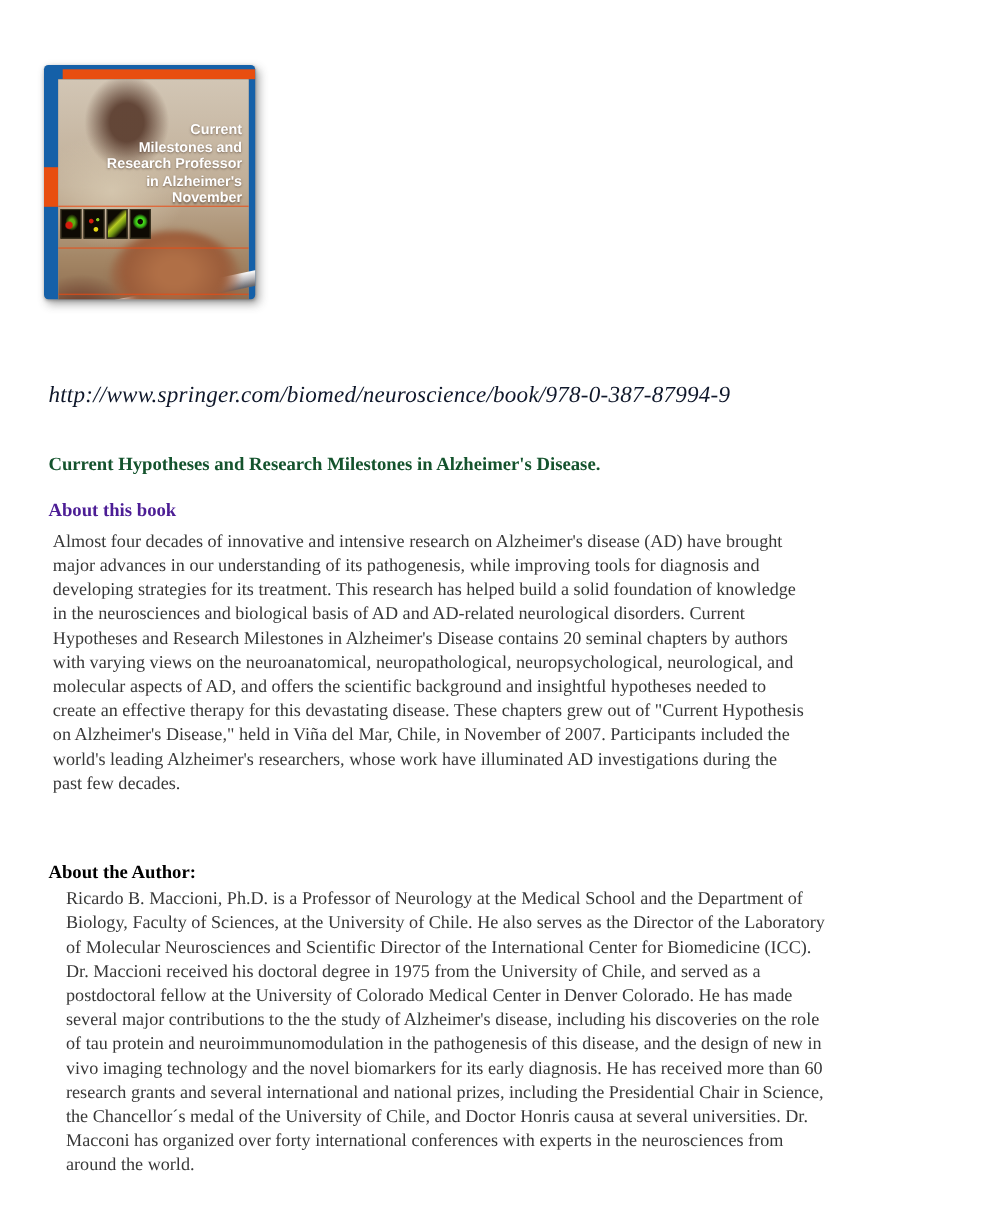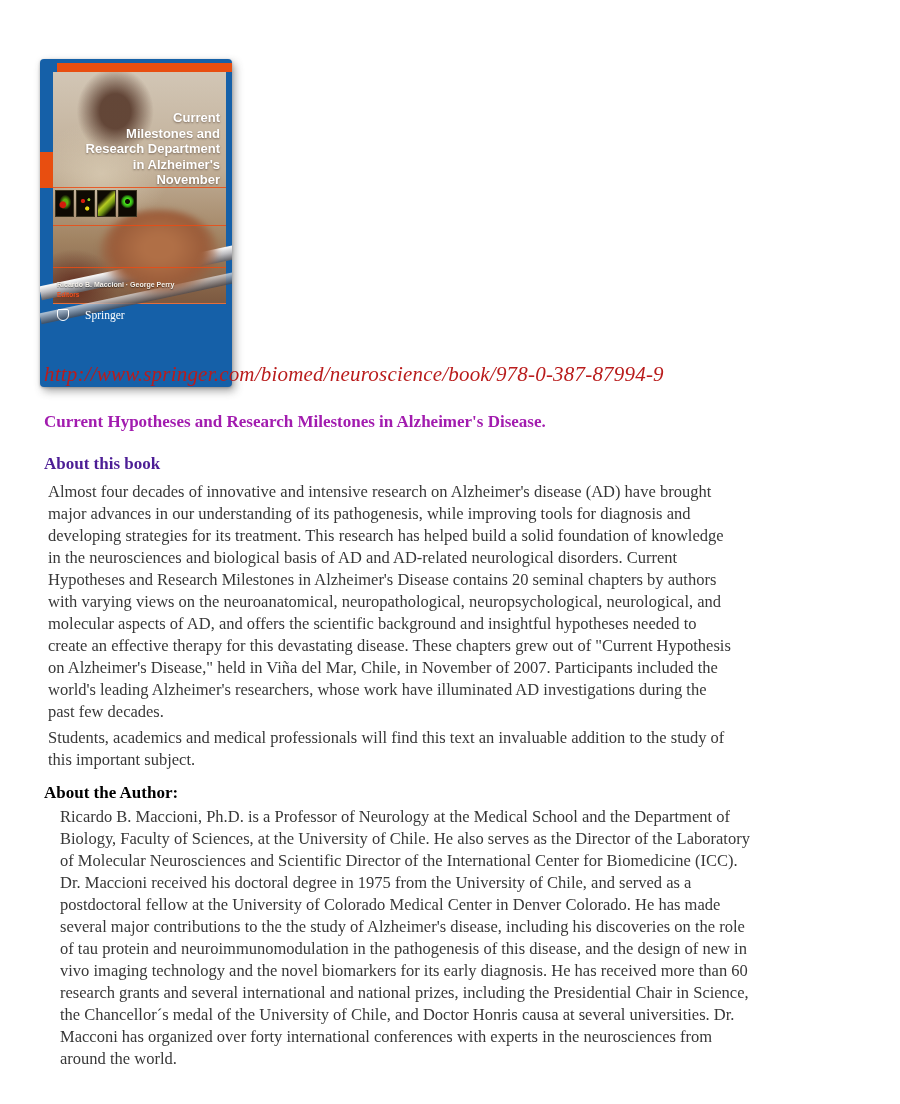--- a/index.html
+++ b/index.html
@@ -7,21 +7,21 @@
     width:900px;height:1104px;
     background:#ffffff;
     position:relative;
     font-family:"Liberation Serif", serif;
     color:#383838;
     overflow:hidden;
   }
 
   
   .cover{
-    position:absolute;left:40px;top:59px;width:192px;height:328px;
+    position:absolute;left:40px;top:59px;width:192px;height:213px;
     background:#1560a8;
     border-radius:4px;
     box-shadow:3px 4px 9px rgba(60,60,60,0.45), 0 1px 3px rgba(0,0,0,0.25);
     overflow:hidden;
   }
   .cover-topbar{position:absolute;left:17px;right:0;top:4px;height:9px;background:#e84e10;}
   .cover-left-square{position:absolute;left:0;top:93px;width:13px;height:36px;background:#e84e10;}
   .cover-photo{
     position:absolute;left:13px;top:13px;width:173px;height:231px;
     background-color:#b3a08c;
@@ -69,27 +69,27 @@
     color:#ffffff;font-family:"Liberation Serif", serif;font-size:11.5px;
   }
   .springer-glyph{
     display:inline-block;width:10px;height:10px;line-height:9px;
     border:1px solid #fff;border-radius:2px 2px 50% 50%;
     font-size:7px;text-align:center;overflow:hidden;
   }
 
   
   .url-link{
-    position:absolute;left:44px;top:362px;
-    font-style:italic;font-size:21px;color:#b91c1c;
+    position:absolute;left:44px;top:346px;
+    font-style:italic;font-size:21px;color:#0f172a;
     letter-spacing:0.2px;text-decoration:none;
   }
   .book-title{
     position:absolute;left:44px;top:412px;
-    font-weight:bold;font-size:17px;color:#a21caf;
+    font-weight:bold;font-size:17px;color:#14532d;
   }
   .section{position:absolute;left:44px;width:697px;}
   .sec-about-book-h{top:454px;font-weight:bold;font-size:17px;color:#4c1d95;}
   .sec-about-book-p{top:477px;font-size:16.5px;line-height:22px;}
   .sec-about-book-p p{margin:4px;}
   .sec-about-author-h{top:783px;font-weight:bold;font-size:17px;color:#000000;}
   .sec-about-author-p{top:806px;font-size:16.5px;line-height:22px;margin-left:16px;}
   .sec-about-author-p p{margin:0;}
 </style>
 </head>
@@ -100,21 +100,21 @@
   <div class="cover-left-square"></div>
 
   <div class="cover-photo">
     <div class="rail rail1"></div>
     <div class="rail rail2"></div>
     <div class="hand"></div>
 
     <div class="cover-title">
       <div>Current</div>
       <div>Milestones and</div>
-      <div>Research Department</div>
+      <div>Research Professor</div>
       <div>in Alzheimer's</div>
       <div>November</div>
     </div>
 
     <div class="redline rl1"></div>
     <div class="micro-strip">
       <div class="micro m1"></div>
       <div class="micro m2"></div>
       <div class="micro m3"></div>
       <div class="micro m4"></div>
@@ -132,19 +132,18 @@
   </div>
 </div>
 
 <a class="url-link" href="#">http://www.springer.com/biomed/neuroscience/book/978-0-387-87994-9</a>
 
 <div class="book-title">Current Hypotheses and Research Milestones in Alzheimer's Disease.</div>
 
 <div class="section sec-about-book-h">About this book</div>
 <div class="section sec-about-book-p">
   <p>Almost four decades of innovative and intensive research on Alzheimer's disease (AD) have brought major advances in our understanding of its pathogenesis, while improving tools for diagnosis and developing strategies for its treatment. This research has helped build a solid foundation of knowledge in the neurosciences and biological basis of AD and AD-related neurological disorders. Current Hypotheses and Research Milestones in Alzheimer's Disease contains 20 seminal chapters by authors with varying views on the neuroanatomical, neuropathological, neuropsychological, neurological, and molecular aspects of AD, and offers the scientific background and insightful hypotheses needed to create an effective therapy for this devastating disease. These chapters grew out of "Current Hypothesis on Alzheimer's Disease," held in Viña del Mar, Chile, in November of 2007. Participants included the world's leading Alzheimer's researchers, whose work have illuminated AD investigations during the past few decades.</p>
-  <p>Students, academics and medical professionals will find this text an invaluable addition to the study of this important subject.</p>
 </div>
 
 <div class="section sec-about-author-h">About the Author:</div>
 <div class="section sec-about-author-p">
   <p>Ricardo B. Maccioni, Ph.D. is a Professor of Neurology at the Medical School and the Department of Biology, Faculty of Sciences, at the University of Chile. He also serves as the Director of the Laboratory of Molecular Neurosciences and Scientific Director of the International Center for Biomedicine (ICC). Dr. Maccioni received his doctoral degree in 1975 from the University of Chile, and served as a postdoctoral fellow at the University of Colorado Medical Center in Denver Colorado. He has made several major contributions to the the study of Alzheimer's disease, including his discoveries on the role of tau protein and neuroimmunomodulation in the pathogenesis of this disease, and the design of new in vivo imaging technology and the novel biomarkers for its early diagnosis. He has received more than 60 research grants and several international and national prizes, including the Presidential Chair in Science, the Chancellor´s medal of the University of Chile, and Doctor Honris causa at several universities. Dr. Macconi has organized over forty international conferences with experts in the neurosciences from around the world.</p>
 </div>
 
 </body></html>

